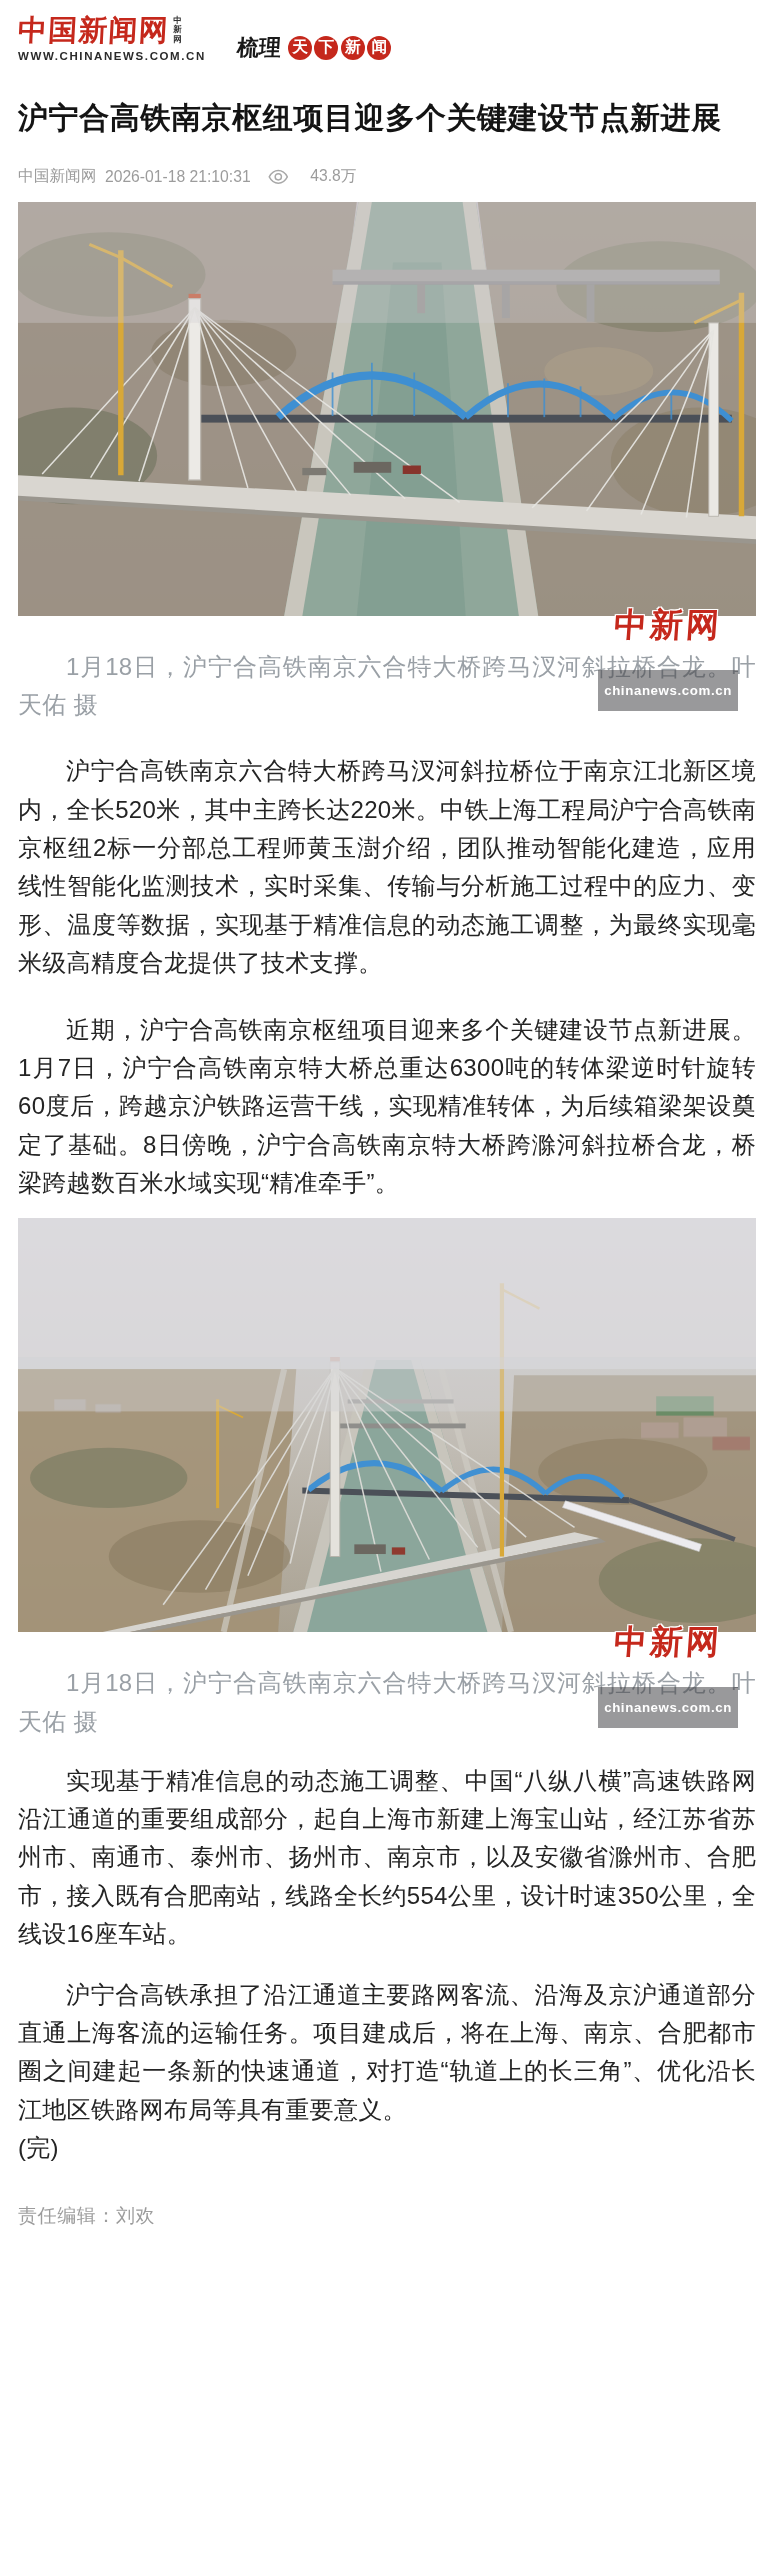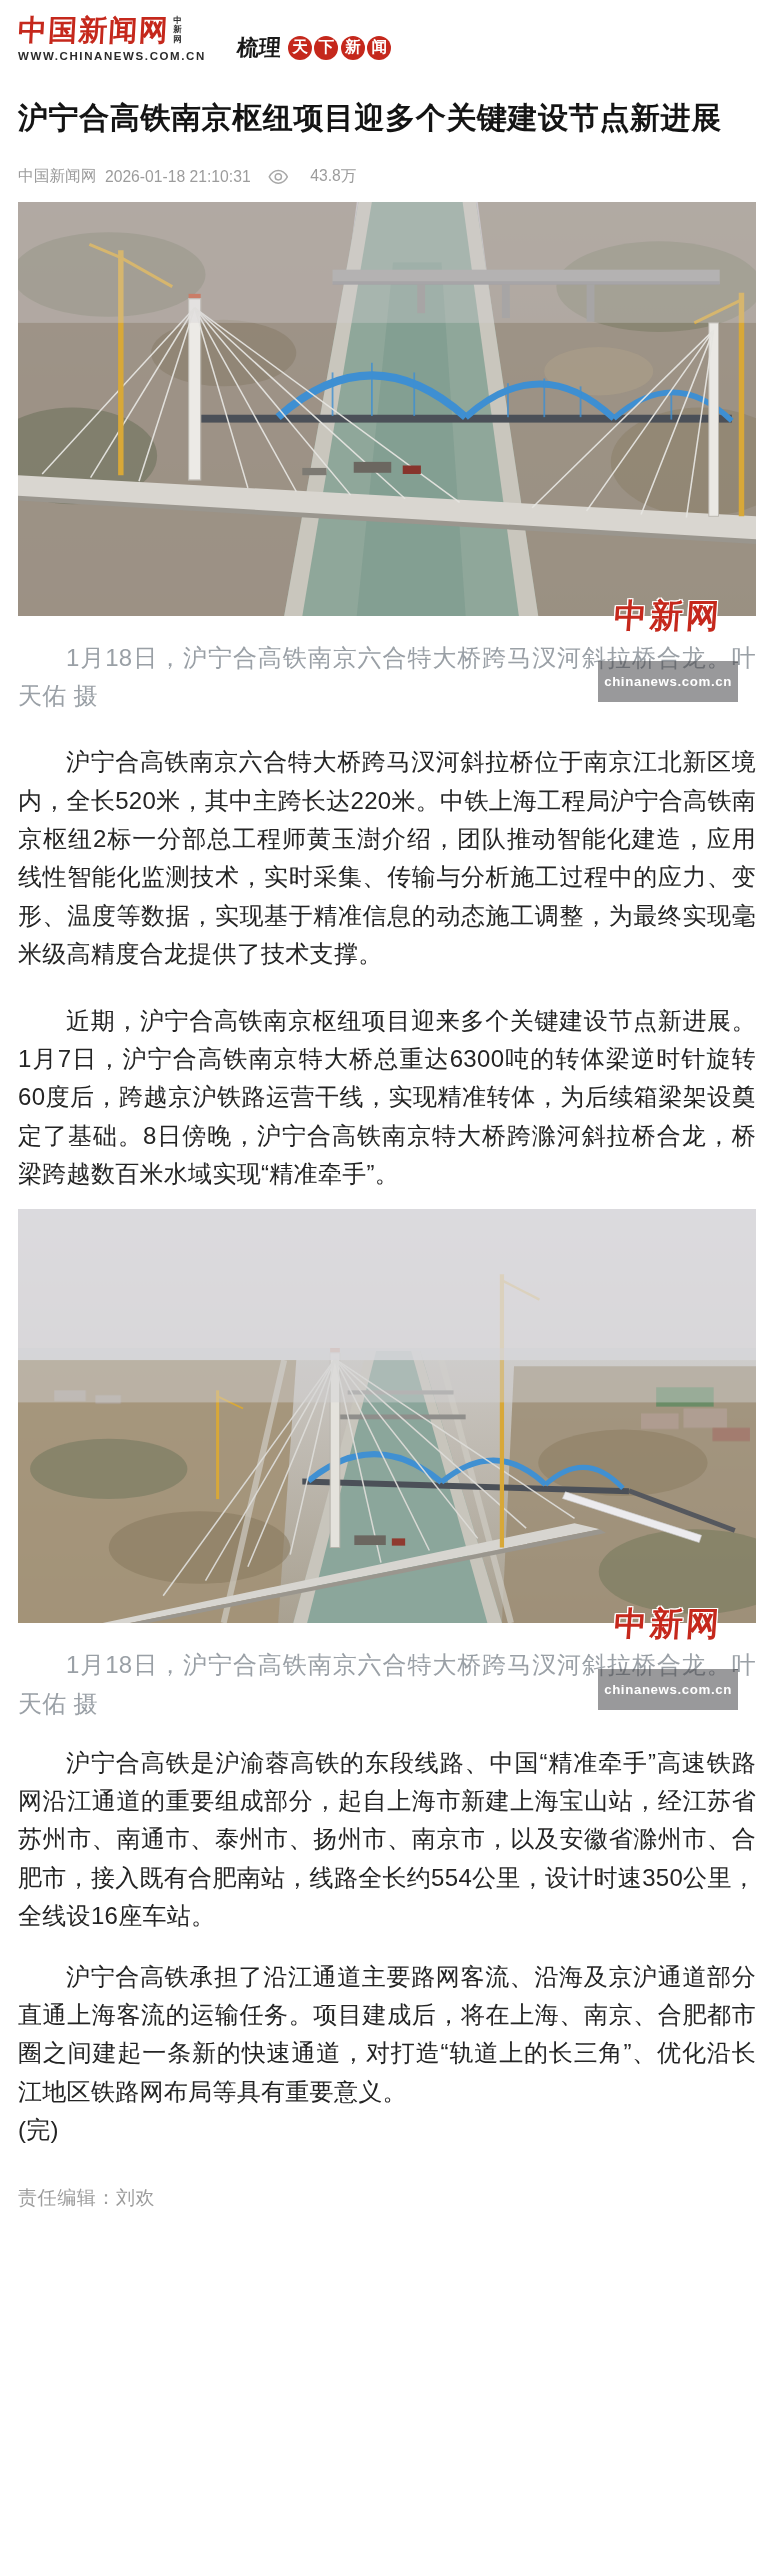--- a/index.html
+++ b/index.html
@@ -60,21 +60,21 @@
   }
   .para.first { margin-top:37px; }
   .para.p4 { margin-top:20.6px; }
   .para.p5 { margin-top:22px; }
   .para.end-mark { text-indent:0; margin-top:0; }
 
   figure.photo { margin:14.5px 0 0 0; width:738px; position:relative; }
   figure.photo .photo-svg { display:block; width:738px; height:414px; }
   figcaption.photo-caption {
     font-size:24px; line-height:1.6; color:#9aa0a6;
-    text-indent:2em; text-align:justify; margin-top:23px; letter-spacing:0.3px;
+    text-indent:2em; text-align:justify; margin-top:32px; letter-spacing:0.3px;
   }
   .watermark { position:absolute; right:18px; bottom:13.3px; text-align:center; pointer-events:none; }
   .watermark-cn {
     font-family:"DejaVu Serif","Liberation Serif",serif;
     font-weight:bold; font-size:33px; color:#c5281c; letter-spacing:3px;
     text-shadow:1.2px 1.2px 0 #fff,-1.2px -1.2px 0 #fff,1.2px -1.2px 0 #fff,-1.2px 1.2px 0 #fff,0 1.2px 0 #fff,0 -1.2px 0 #fff;
     transform:skewX(-4deg);
   }
   .watermark-url {
     display:inline-block; margin-top:22px; font-size:13.3px; color:#ffffff;
@@ -285,21 +285,21 @@
       <rect x="0" y="0" width="1220" height="250" fill="#dcdbde" opacity="0.8"></rect>
       <rect x="0" y="230" width="1220" height="90" fill="#d3d2d5" opacity="0.45"></rect>
     </svg>
     <div class="watermark">
       <div class="watermark-cn">中新网</div>
       <div class="watermark-url">chinanews.com.cn</div>
     </div>
     <figcaption class="photo-caption">1月18日，沪宁合高铁南京六合特大桥跨马汊河斜拉桥合龙。叶天佑 摄</figcaption>
   </figure>
 
-  <p class="para p4">沪宁合高铁是沪渝蓉高铁的东段线路、中国“精准牵手”高速铁路网沿江通道的重要组成部分，起自上海市新建上海宝山站，经江苏省苏州市、南通市、泰州市、扬州市、南京市，以及安徽省滁州市、合肥市，接入既有合肥南站，线路全长约554公里，设计时速350公里，全线设16座车站。</p>
+  <p class="para p4">实现基于精准信息的动态施工调整、中国“八纵八横”高速铁路网沿江通道的重要组成部分，起自上海市新建上海宝山站，经江苏省苏州市、南通市、泰州市、扬州市、南京市，以及安徽省滁州市、合肥市，接入既有合肥南站，线路全长约554公里，设计时速350公里，全线设16座车站。</p>
   <p class="para p5">沪宁合高铁承担了沿江通道主要路网客流、沿海及京沪通道部分直通上海客流的运输任务。项目建成后，将在上海、南京、合肥都市圈之间建起一条新的快速通道，对打造“轨道上的长三角”、优化沿长江地区铁路网布局等具有重要意义。</p>
   <p class="para end-mark">(完)</p>
 
   <footer class="page-footer">
     <div class="editor">责任编辑：刘欢</div>
   </footer>
 
 </main>
 
 

